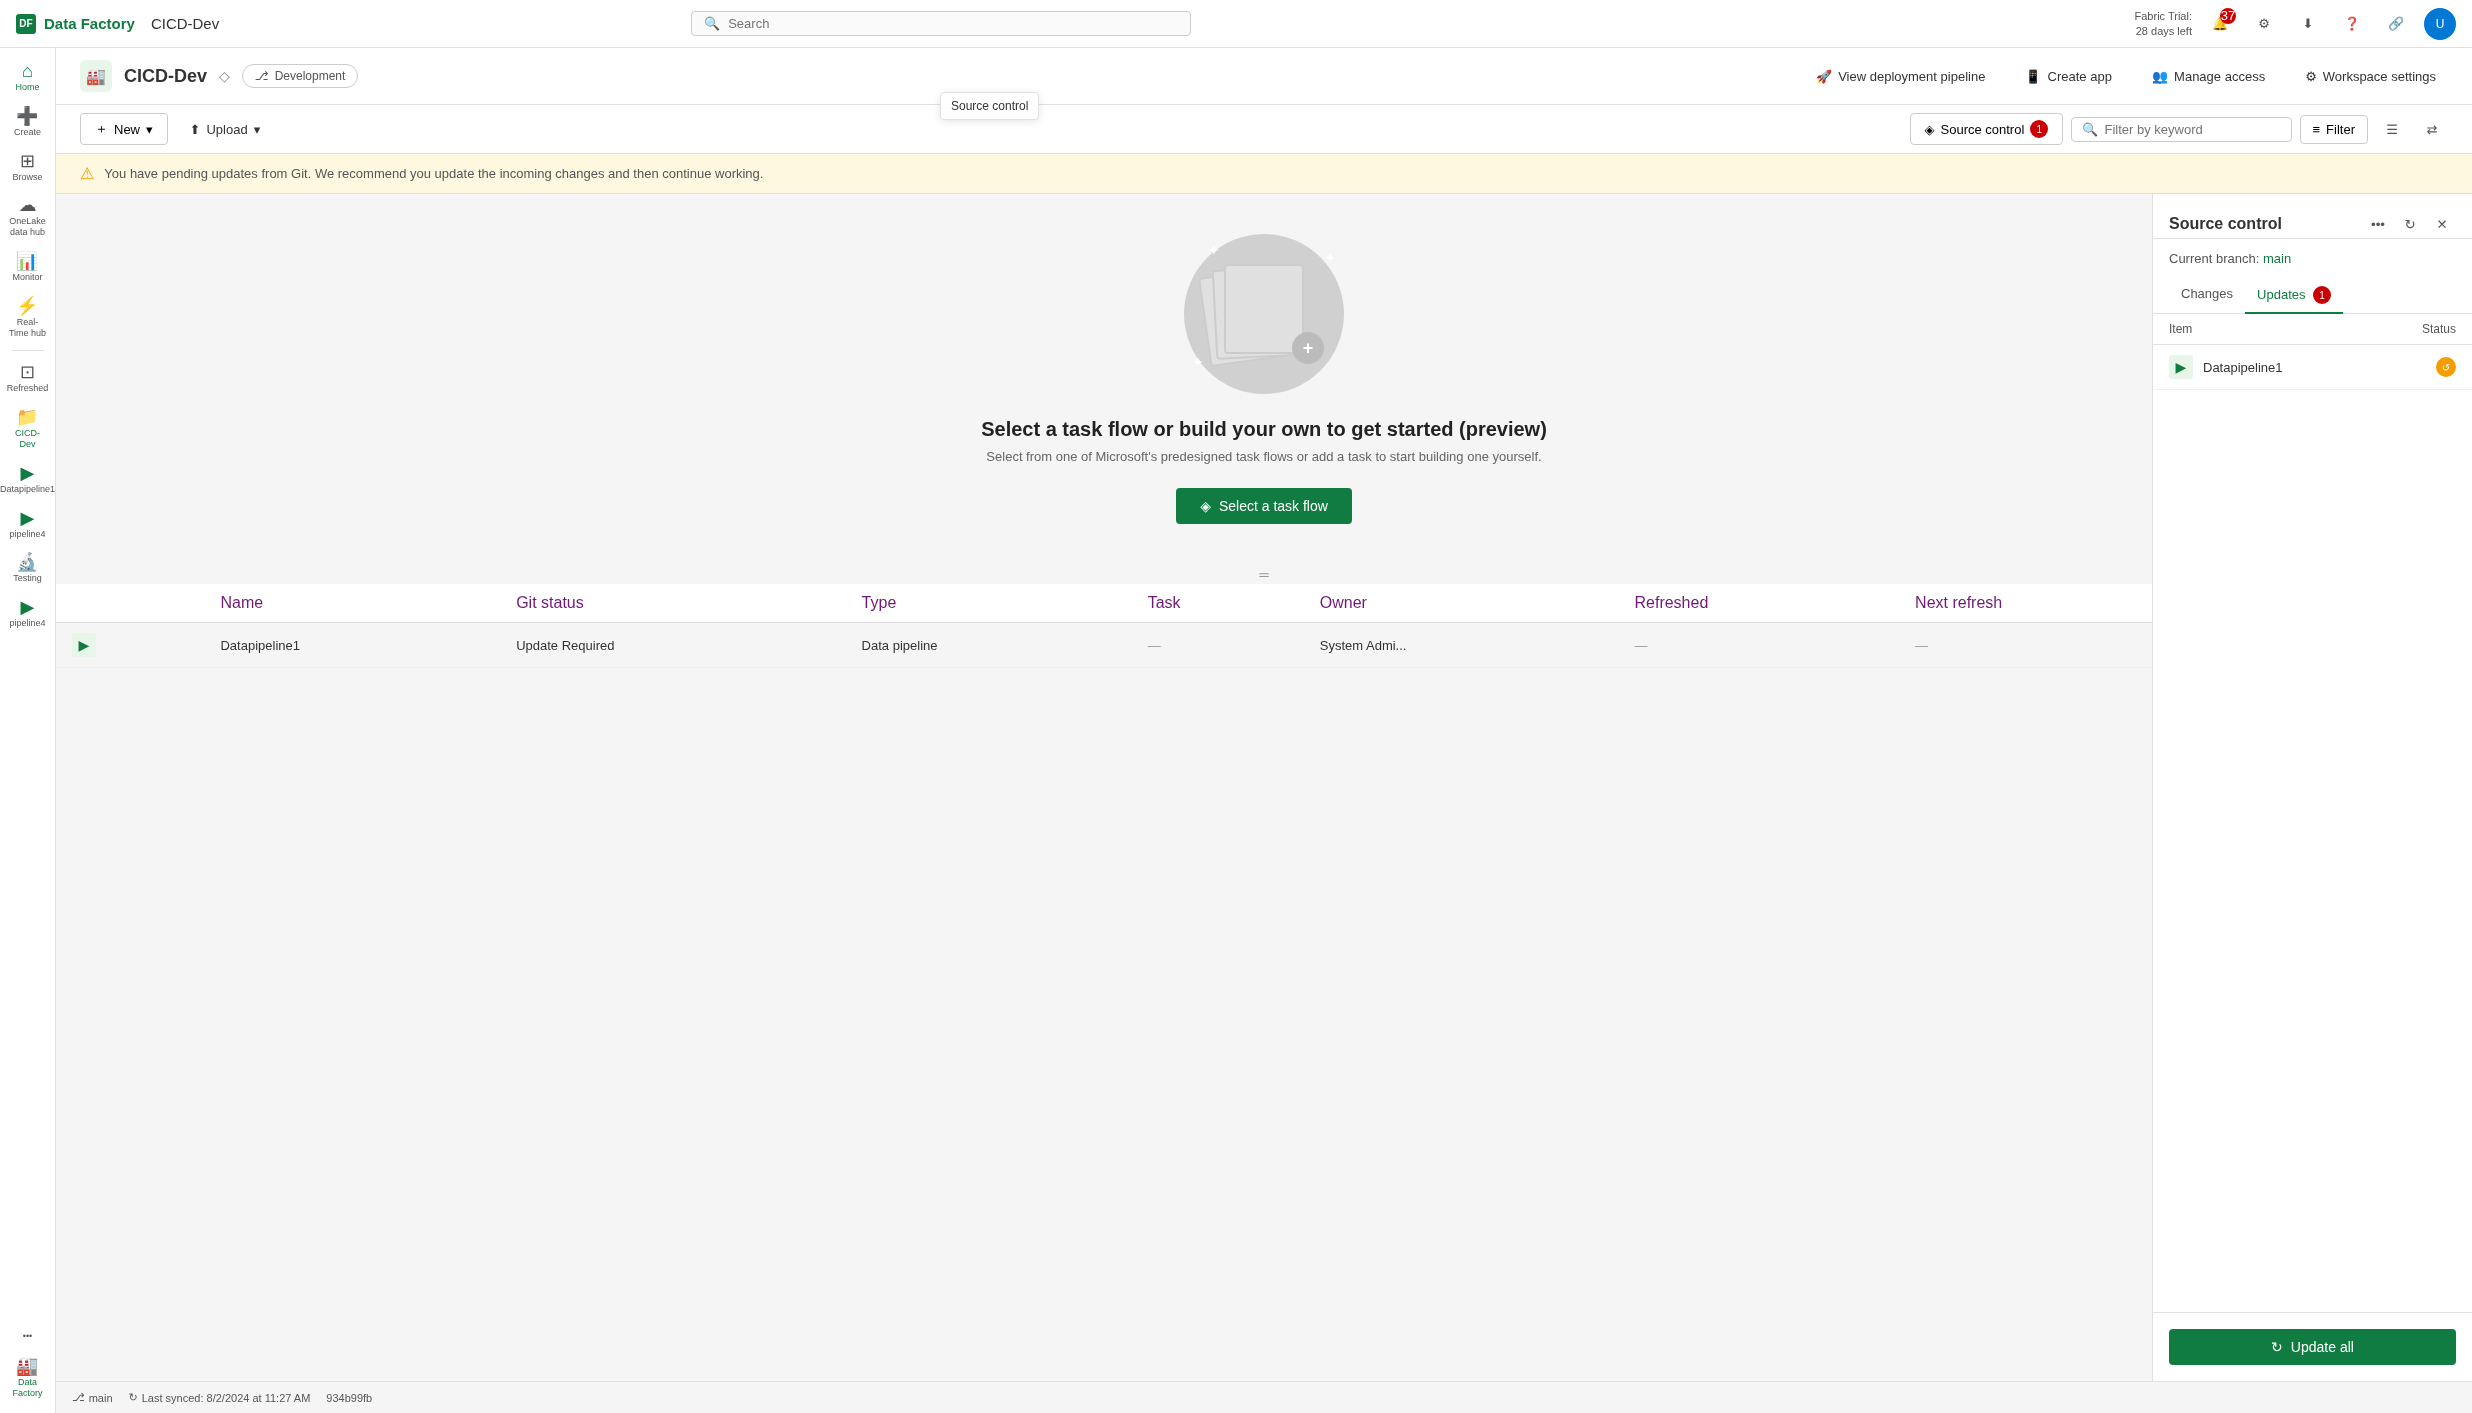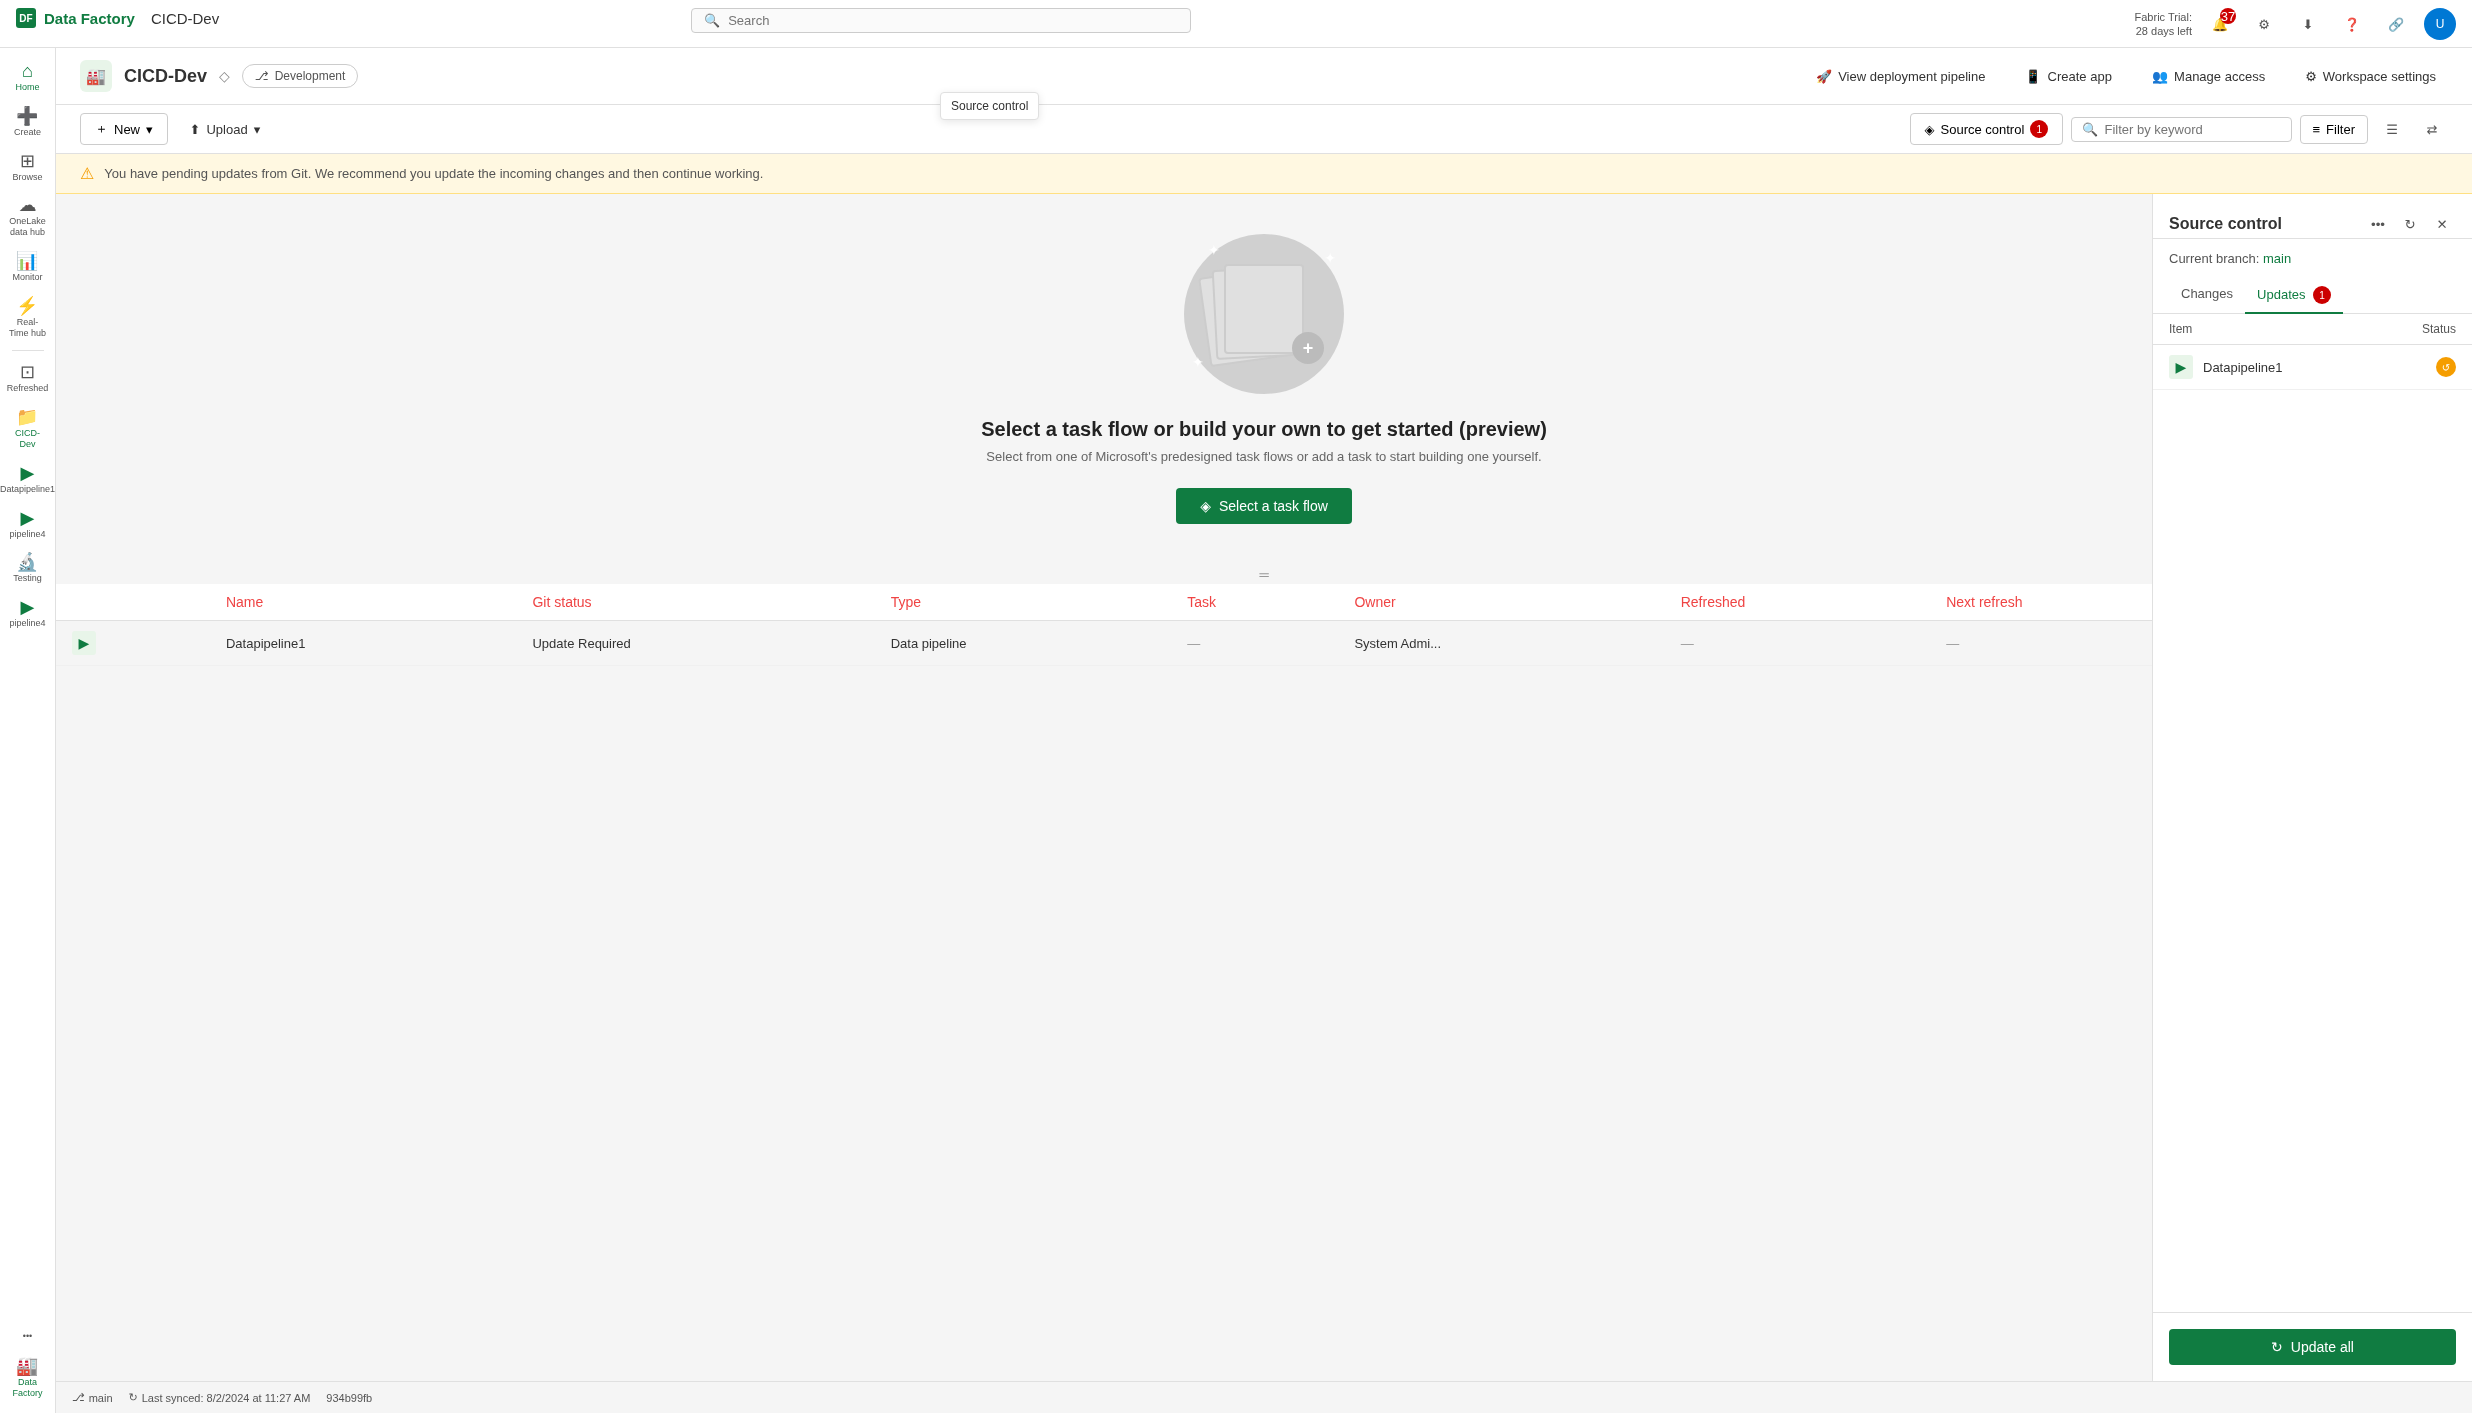--- a/index.html
+++ b/index.html
@@ -1,20 +1,20 @@
 <!DOCTYPE html>
 <html><head>
   <meta charset="utf-8">
   <style>
     * { box-sizing: border-box; margin: 0; padding: 0; }
     body { font-family: 'Segoe UI', sans-serif; font-size: 13px; background: #f5f5f5; color: #333; overflow: hidden; width: 2472px; height: 1413px; }
 
     
     .top-bar {
-      display: flex; align-items: flex-start; background: #fff; border-bottom: 1px solid #e0e0e0;
+      display: flex; align-items: center; background: #fff; border-bottom: 1px solid #e0e0e0;
       height: 48px; padding: 8px 16px; position: relative; z-index: 100;
     }
     .top-bar-left { display: flex; align-items: center; gap: 8px; }
     .app-icon { width: 20px; height: 20px; background: #107c41; border-radius: 3px; display: flex; align-items: center; justify-content: center; color: white; font-size: 10px; font-weight: bold; }
     .app-name { color: #107c41; font-weight: 600; font-size: 15px; }
     .breadcrumb-sep { color: #999; }
     .workspace-name { font-size: 15px; font-weight: 400; color: #333; }
     .search-bar {
       flex: 1; max-width: 500px; margin: 0 auto;
       display: flex; align-items: center; border: 1px solid #ccc; border-radius: 4px;
@@ -143,21 +143,21 @@
     .drag-handle {
       display: flex; align-items: center; justify-content: center;
       height: 20px; cursor: row-resize; color: #999;
     }
 
     
     .table-area { flex: 1; overflow: auto; padding: 0; }
     .data-table { width: 100%; border-collapse: collapse; }
     .data-table th {
       text-align: left; padding: 10px 16px; border-bottom: 1px solid #e0e0e0;
-      font-weight: 500; color: #ef4444; font-size: 14px; background: #fff; position: sticky; top: 0;
+      font-weight: 500; color: #701a75; font-size: 16px; background: #fff; position: sticky; top: 0;
     }
     .data-table td { padding: 10px 16px; border-bottom: 1px solid #f0f0f0; font-size: 13px; }
     .pipeline-icon { width: 24px; height: 24px; background: #e8f5e9; border-radius: 3px; display: flex; align-items: center; justify-content: center; font-size: 14px; }
     .dash { color: #999; }
 
     
     .source-panel {
       width: 320px; border-left: 1px solid #e0e0e0; background: #fff;
       display: flex; flex-direction: column; flex-shrink: 0;
       position: absolute; right: 0; top: 0; bottom: 0; z-index: 50;

